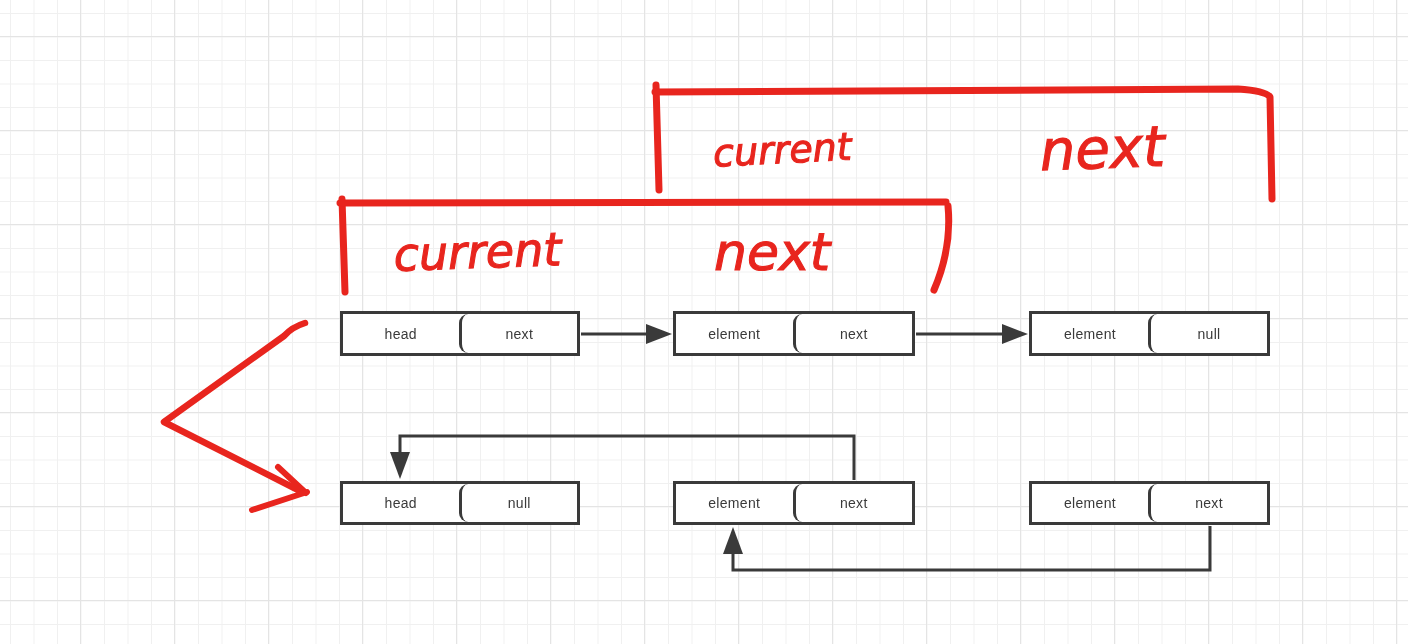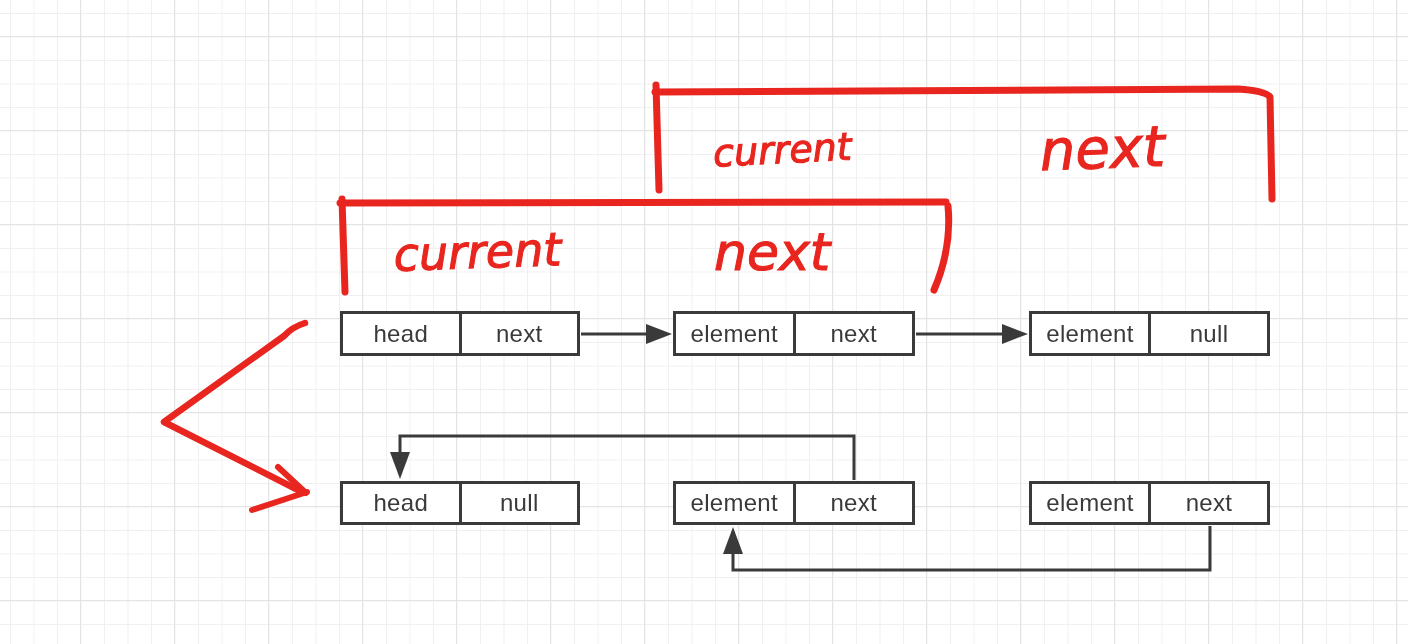--- a/index.html
+++ b/index.html
@@ -19,21 +19,21 @@
     background-position:80px 0, 0 36px, 10px 0, 0 13px;
   }
   .node{
     position:absolute;display:flex;
     background:#ffffff;
     border:3px solid #3a3a3a;
     box-sizing:border-box;
   }
   .cell{
     flex:1;display:flex;align-items:center;justify-content:center;
-    font-size:24px;color:#3a3a3a;letter-spacing:.3px;
+    font-size:14px;color:#3a3a3a;letter-spacing:.3px;border-radius:9px;
   }
   .cell + .cell{border-left:3px solid #3a3a3a;}
   svg.overlay{position:absolute;left:0;top:0;pointer-events:none;}
   .ink{stroke:#3a3a3a;stroke-width:3;fill:none;}
   .inkfill{fill:#3a3a3a;stroke:none;}
   .marker{stroke:#e8251e;fill:none;stroke-linecap:round;stroke-linejoin:round;}
   .marker-text{
     font-family:"DejaVu Sans",sans-serif;font-style:italic;
     fill:#e8251e;stroke:#e8251e;stroke-width:1.1;
   }

